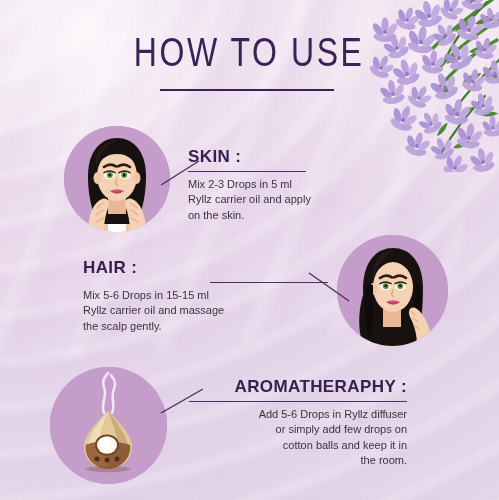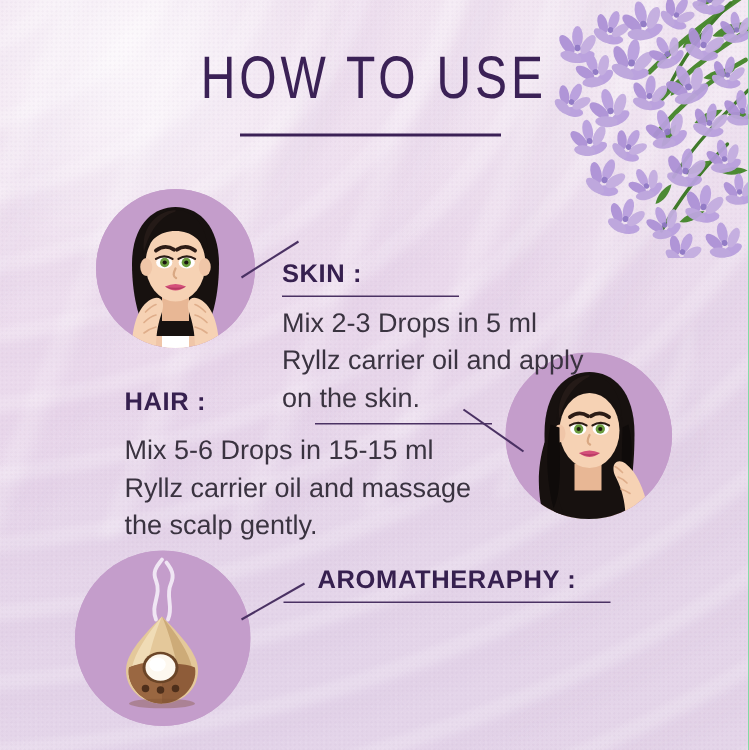--- a/index.html
+++ b/index.html
@@ -10,21 +10,21 @@
     width: 499px;
     height: 500px;
     overflow: hidden;
     font-family: "Liberation Sans", sans-serif;
   }
   #poster {
     position: relative;
     width: 499px;
     height: 500px;
     overflow: hidden;
-    background: #22c55e;
+    background: #d946ef;
   }
   
   .bg-base {
     position: absolute;
     inset: 0;
     background:
       radial-gradient(ellipse 70% 55% at 18% 10%, #f2e6f2 0%, rgba(242,230,242,0) 70%),
       radial-gradient(ellipse 60% 50% at 85% 8%, #f4ebf4 0%, rgba(244,235,244,0) 72%),
       radial-gradient(ellipse 80% 60% at 30% 95%, #e3d4e9 0%, rgba(227,212,233,0) 75%),
       linear-gradient(160deg, #f1e5f1 0%, #ead9ec 42%, #e6d7ea 70%, #e4d5e9 100%);
@@ -132,30 +132,30 @@
     line-height: 1.1;
     white-space: nowrap;
   }
   .block .rule {
     height: 1.6px;
     background: #4a3163;
     margin-top: 4px;
   }
   .block .body {
     margin-top: 5px;
-    font-size: 18px;
+    font-size: 11px;
     line-height: 1.38;
     color: #3a3340;
     white-space: pre-line;
   }
-  .block.b-skin  { left: 188px; top: 148px; text-align: left; margin-top: 26px; }
+  .block.b-skin  { left: 188px; top: 148px; text-align: left; }
   .block.b-skin .rule  { width: 118px; }
   .block.b-hair  { left: 83px; top: 259px; width: 245px; text-align: left; }
   .block.b-hair .rule  { width: 118px; margin-left: auto; }
-  .block.b-aroma { left: 189px; top: 378px; text-align: center; }
+  .block.b-aroma { left: 189px; top: 378px; text-align: right; }
   .block.b-aroma .rule { width: 218px; }
 
   
   .leader { position: absolute; z-index: 6; pointer-events: none; }
   .leader.l-skin  { left: 160px; top: 160px; width: 40px; height: 26px; }
   .leader.l-hair  { left: 308px; top: 272px; width: 42px; height: 30px; }
   .leader.l-aroma { left: 160px; top: 388px; width: 44px; height: 26px; }
 </style>
 </head>
 <body>
@@ -397,15 +397,19 @@
     <div class="heading">HAIR :</div>
     <div class="rule"></div>
     <div class="body">Mix 5-6 Drops in 15-15 ml
 Ryllz carrier oil and massage
 the scalp gently.</div>
   </div>
 
   <div class="block b-aroma">
     <div class="heading">AROMATHERAPHY :</div>
     <div class="rule"></div>
+    <div class="body">Add 5-6 Drops in Ryllz diffuser
+or simply add few drops on
+cotton balls and keep it in
+the room.</div>
   </div>
 
 </div>
 
 </body></html>

